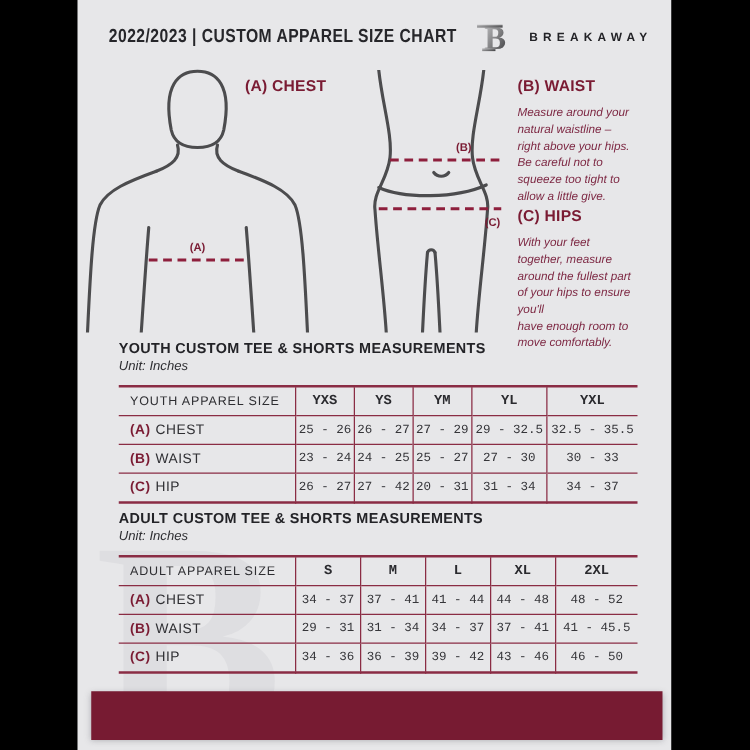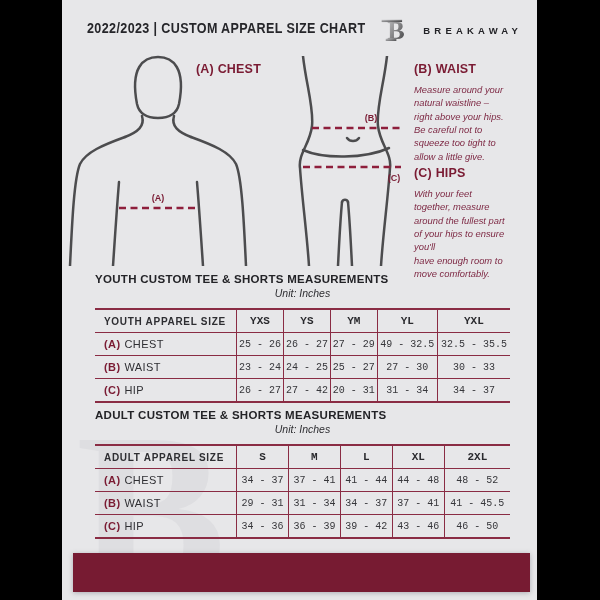--- a/index.html
+++ b/index.html
@@ -43,26 +43,26 @@
   .guide-p {
     margin-top:7px; font-size:9.4px; font-style:italic; color:#7e2944;
     line-height:1.42; white-space:pre-line;
   }
 
   
   .tbl-section { position:absolute; left:33px; width:415px; }
   .youth { top:272px; }
   .adult { top:408px; }
   .tbl-title { font-size:11.5px; font-weight:bold; color:#232327; letter-spacing:0.3px; line-height:15px; }
-  .tbl-unit  { text-align:center; font-size:10.5px; font-style:italic; color:#2e2e32; line-height:13px; }
+  .tbl-unit  { text-align:left; font-size:10.5px; font-style:italic; color:#2e2e32; line-height:13px; }
   table { width:100%; border-collapse:collapse; margin-top:8px;
           border-top:2px solid #8a2c44; border-bottom:2px solid #8a2c44; }
   th, td { height:22px; padding:0; text-align:center; }
   th:not(.lbl) { font-size:11px; font-weight:bold; color:#2a2a2e; }
-  th.lbl { font-size:10px; font-weight:bold; color:#2e2e32; letter-spacing:0.7px; }
+  th.lbl { font-size:10px; font-weight:normal; color:#2e2e32; letter-spacing:0.7px; }
   td { font-size:10px; color:#36363a; }
   .lbl { text-align:left; padding-left:9px; width:132px; }
   td.lbl { font-size:11px; letter-spacing:0.4px; color:#2f2f33; }
   .pfx { font-weight:bold; color:#7a1b33; margin-right:4px; }
   thead th { border-bottom:1.5px solid #8a2c44; }
   tbody tr + tr td { border-top:1px solid #8a2c44; }
   th:not(:first-child), td:not(:first-child) { border-left:1.5px solid #8a2c44;font-family:Liberation Mono, monospace; }
 
   
   .footer-bar {
@@ -158,21 +158,21 @@
             <th>YL</th>
             <th>YXL</th>
           </tr>
         </thead>
         <tbody>
           <tr>
             <td class="lbl"><span class="pfx">(A)</span><span>CHEST</span></td>
             <td>25 - 26</td>
             <td>26 - 27</td>
             <td>27 - 29</td>
-            <td>49 - 32.5</td>
+            <td>29 - 32.5</td>
             <td>32.5 - 35.5</td>
           </tr>
           <tr>
             <td class="lbl"><span class="pfx">(B)</span><span>WAIST</span></td>
             <td>23 - 24</td>
             <td>24 - 25</td>
             <td>25 - 27</td>
             <td>27 - 30</td>
             <td>30 - 33</td>
           </tr>

